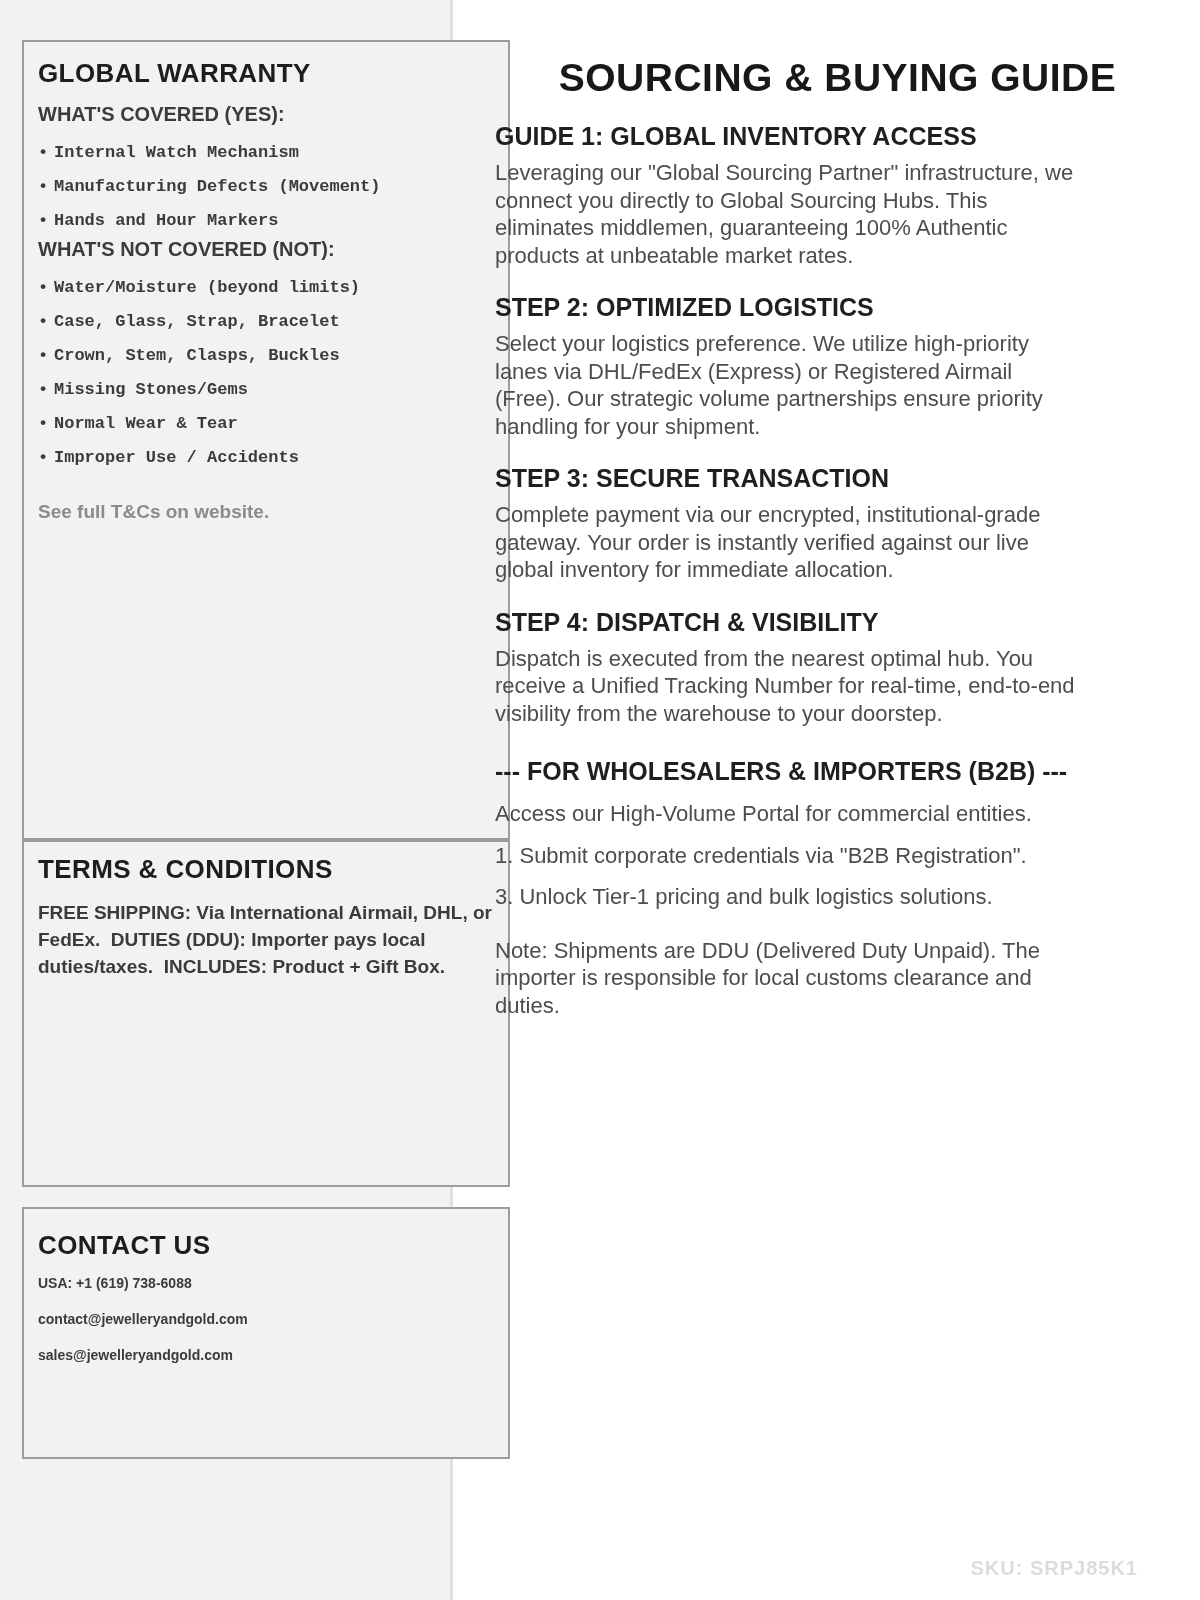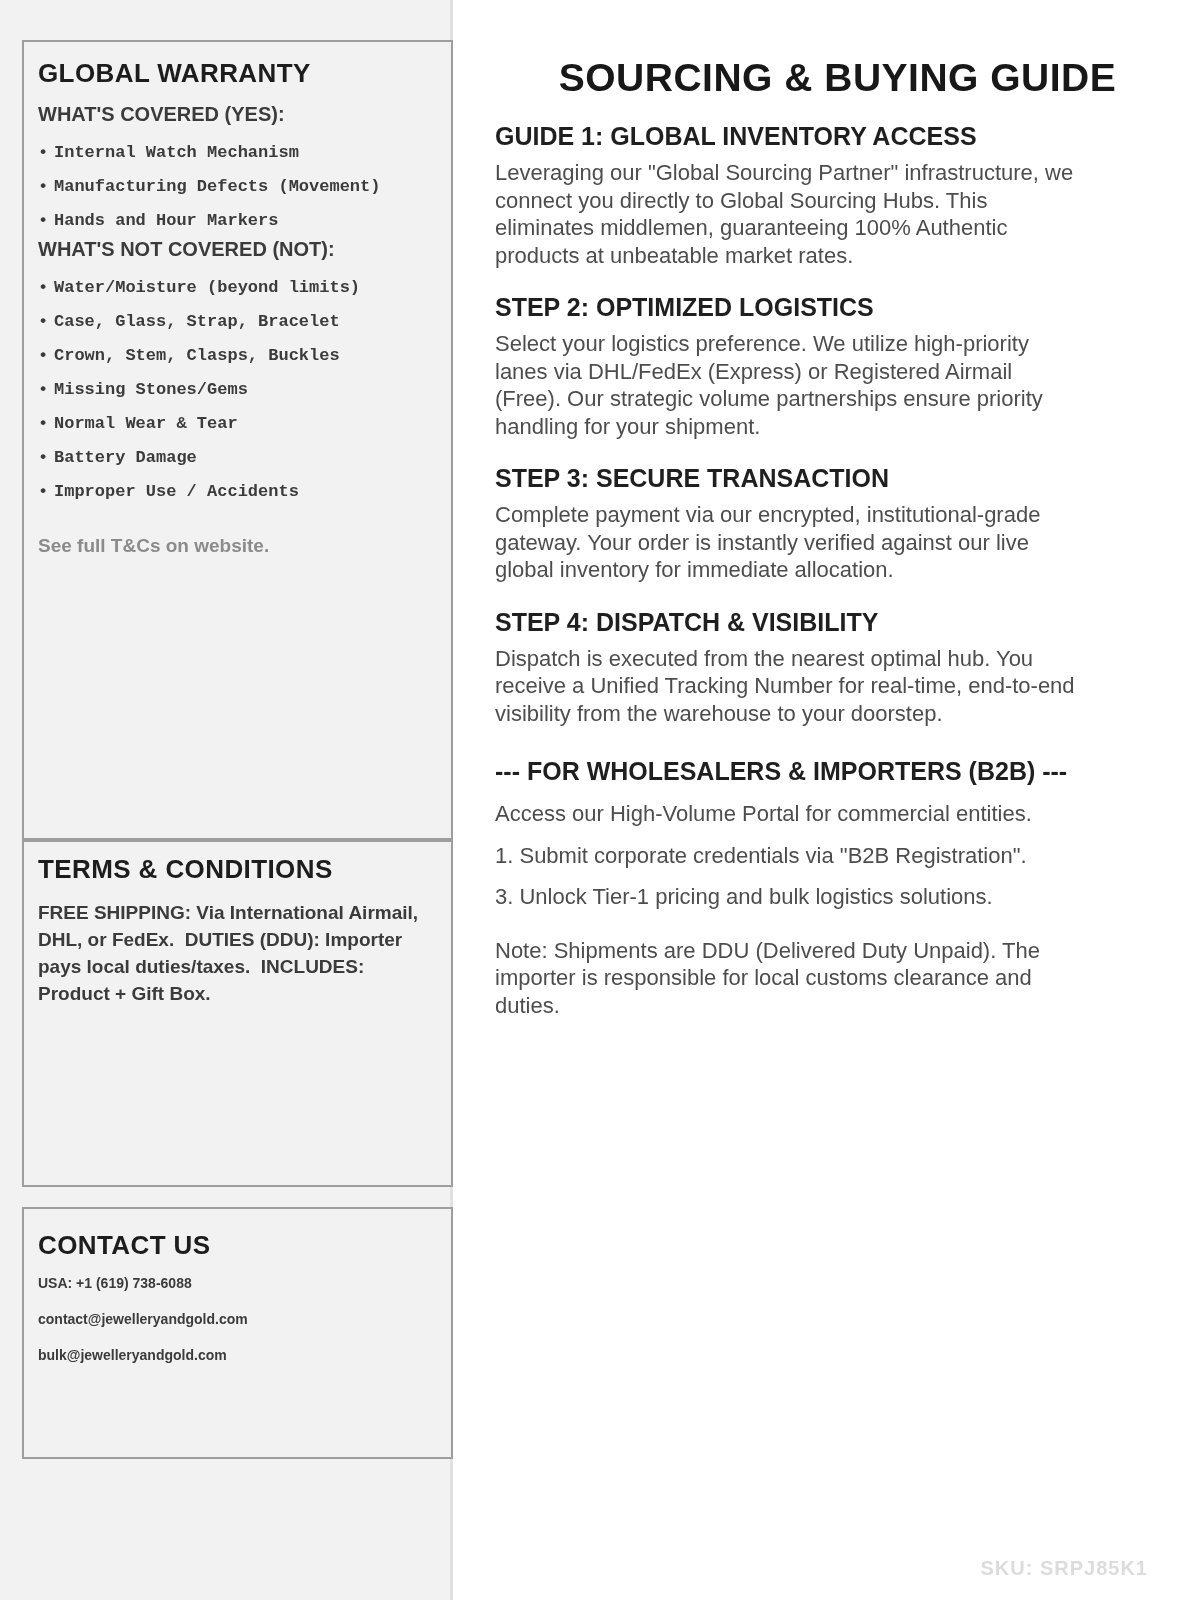--- a/index.html
+++ b/index.html
@@ -18,21 +18,21 @@
     left: 0; top: 0;
     width: 453px;
     height: 1600px;
     background: #f2f2f2;
     border-right: 3px solid #e1e1e1;
     box-sizing: border-box;
   }
   .panel {
     box-sizing: border-box;
     margin-left: 22px;
-    width: 431px;
+    width: 488px;
     border: 2px solid #9d9d9d;
     padding: 16px 16px 0 14px;
     background: #f2f2f2;
   }
   .panel-warranty { margin-top: 40px; height: 800px; }
   .panel-terms    { height: 347px; padding-top: 12px; }
   .panel-contact  { margin-top: 20px; height: 252px; padding-top: 21px; }
 
   .panel h2 {
     margin: 0 0 14px 0;
@@ -129,21 +129,21 @@
     margin: 0 0 14px 0;
     font-size: 22px;
     color: #4d4d4d;
     line-height: 27.5px;
     max-width: 570px;
   }
   .b2b .note { margin-top: 26px; }
 
   .sku {
     position: absolute;
-    right: 52px;
+    right: 62px;
     bottom: 20px;
     font-size: 20px;
     font-weight: bold;
     color: #dcdcdc;
     letter-spacing: 1px;
   }
 </style>
 </head>
 <body>
 
@@ -159,36 +159,35 @@
         <li>Manufacturing Defects (Movement)</li>
         <li>Hands and Hour Markers</li>
       </ul>
       <h3 class="gap-top">WHAT'S NOT COVERED (NOT):</h3>
       <ul>
         <li>Water/Moisture (beyond limits)</li>
         <li>Case, Glass, Strap, Bracelet</li>
         <li>Crown, Stem, Clasps, Buckles</li>
         <li>Missing Stones/Gems</li>
         <li>Normal Wear &amp; Tear</li>
-        <li>Battery Damage</li>
         <li>Improper Use / Accidents</li>
       </ul>
       <p class="footnote">See full T&amp;Cs on website.</p>
     </section>
 
     <section class="panel panel-terms">
       <h2>TERMS &amp; CONDITIONS</h2>
       <p class="terms-body">FREE SHIPPING: Via International Airmail, DHL, or FedEx.  DUTIES (DDU): Importer pays local duties/taxes.  INCLUDES: Product + Gift Box.</p>
     </section>
 
     <section class="panel panel-contact">
       <h2>CONTACT US</h2>
       <p class="contact-line">USA: +1 (619) 738-6088</p>
       <p class="contact-line">contact@jewelleryandgold.com</p>
-      <p class="contact-line">bulk@jewelleryandgold.com</p>
+      <p class="contact-line">sales@jewelleryandgold.com</p>
     </section>
 
   </aside>
 
   <main class="main">
     <h1>SOURCING &amp; BUYING GUIDE</h1>
 
     <section class="step">
       <h2>GUIDE 1: GLOBAL INVENTORY ACCESS</h2>
       <p>Leveraging our "Global Sourcing Partner" infrastructure, we connect you directly to Global Sourcing Hubs. This eliminates middlemen, guaranteeing 100% Authentic products at unbeatable market rates.</p>

